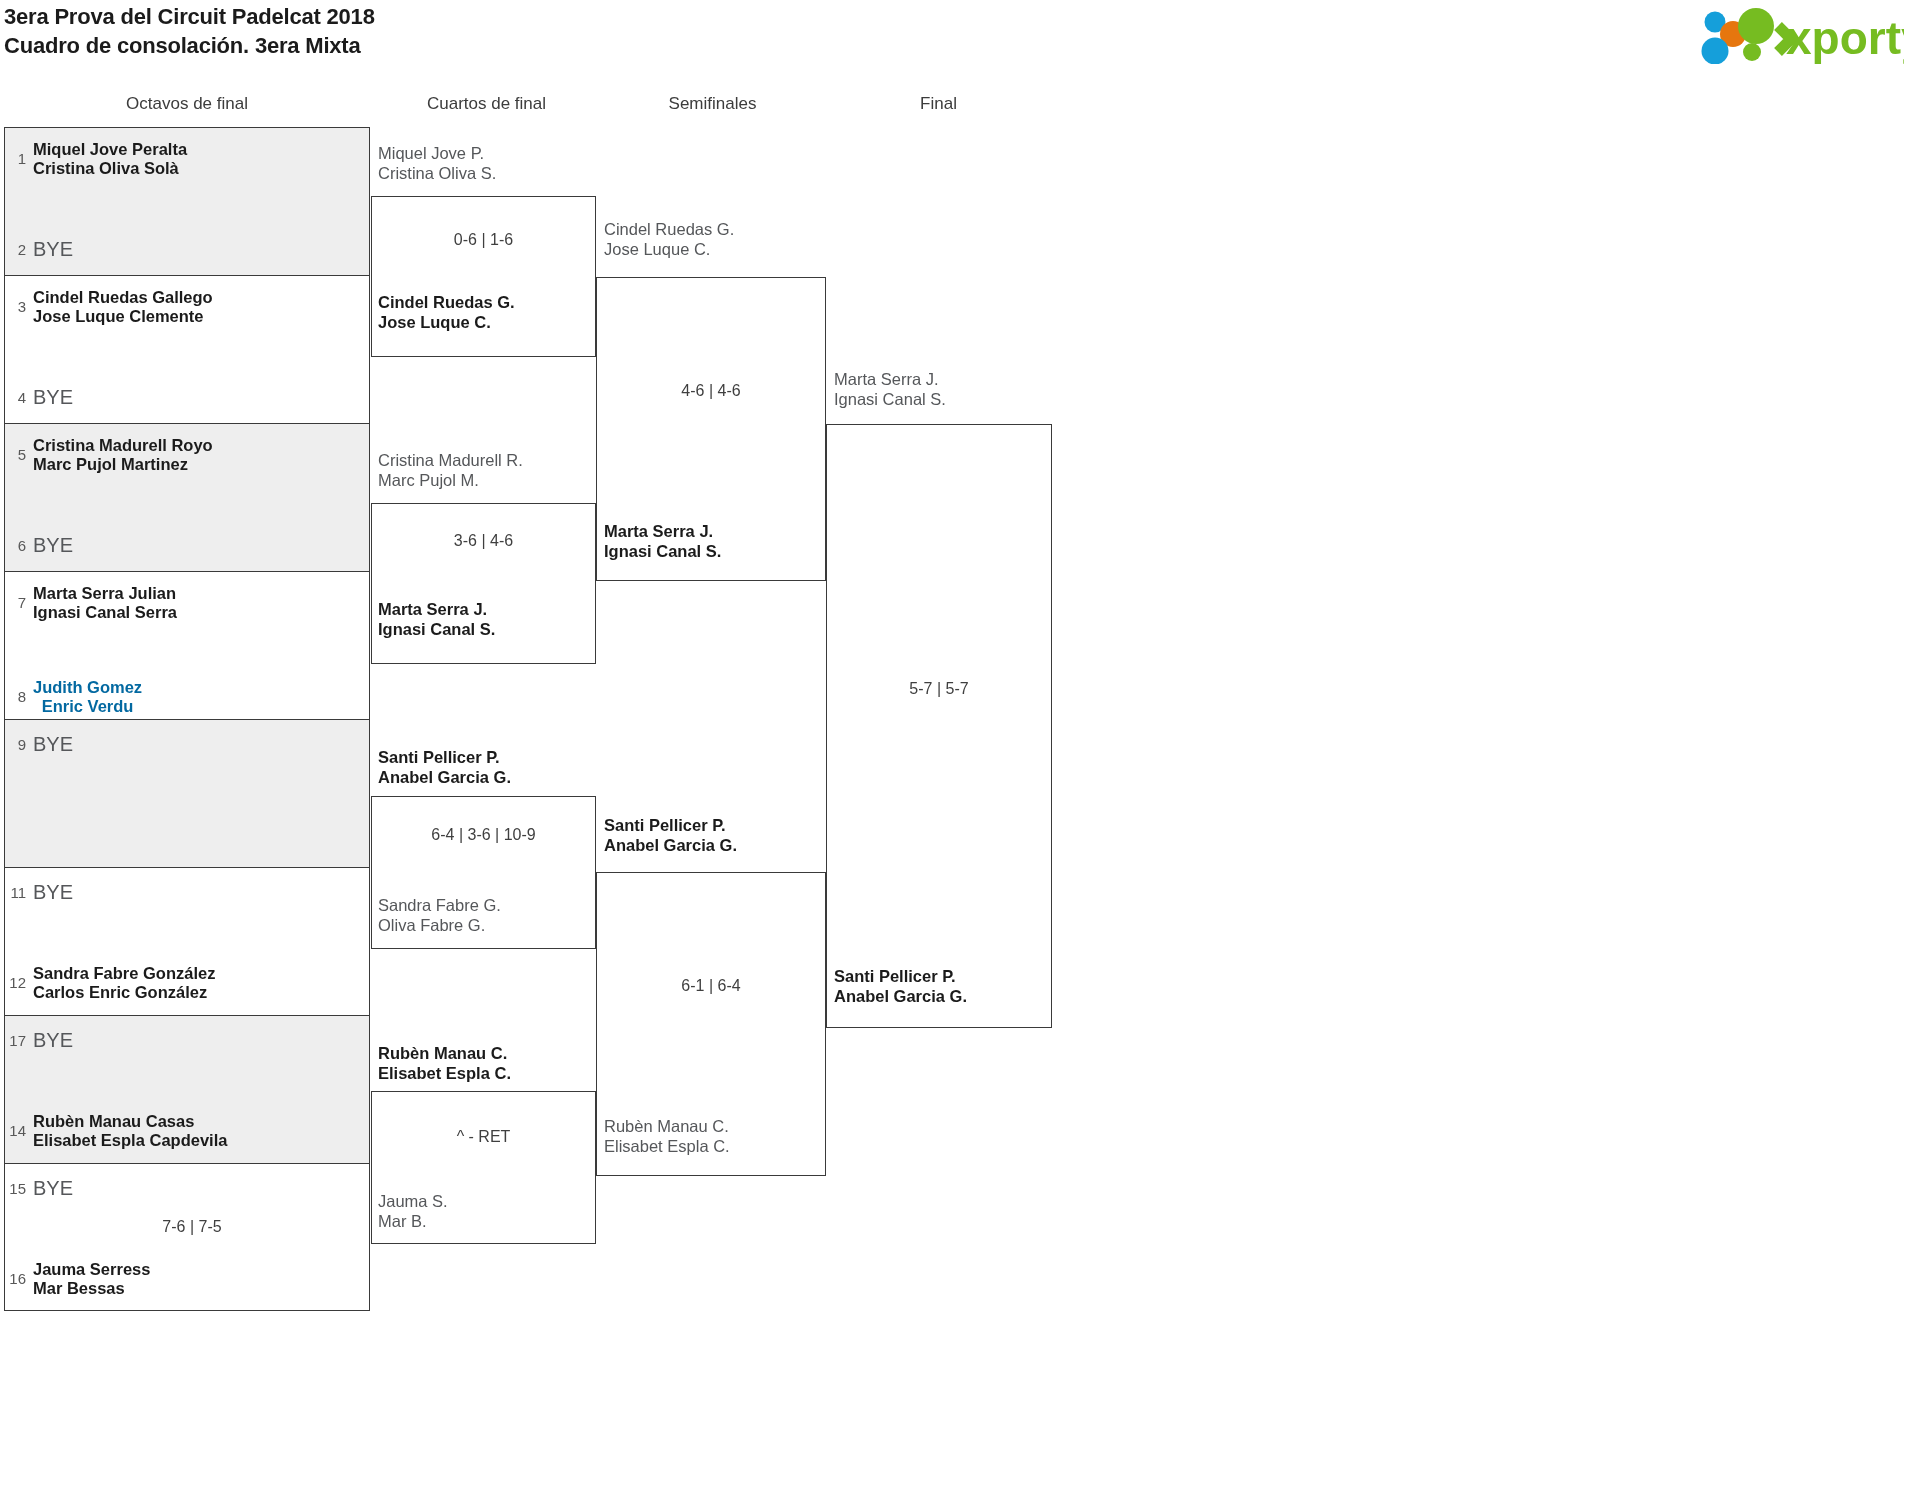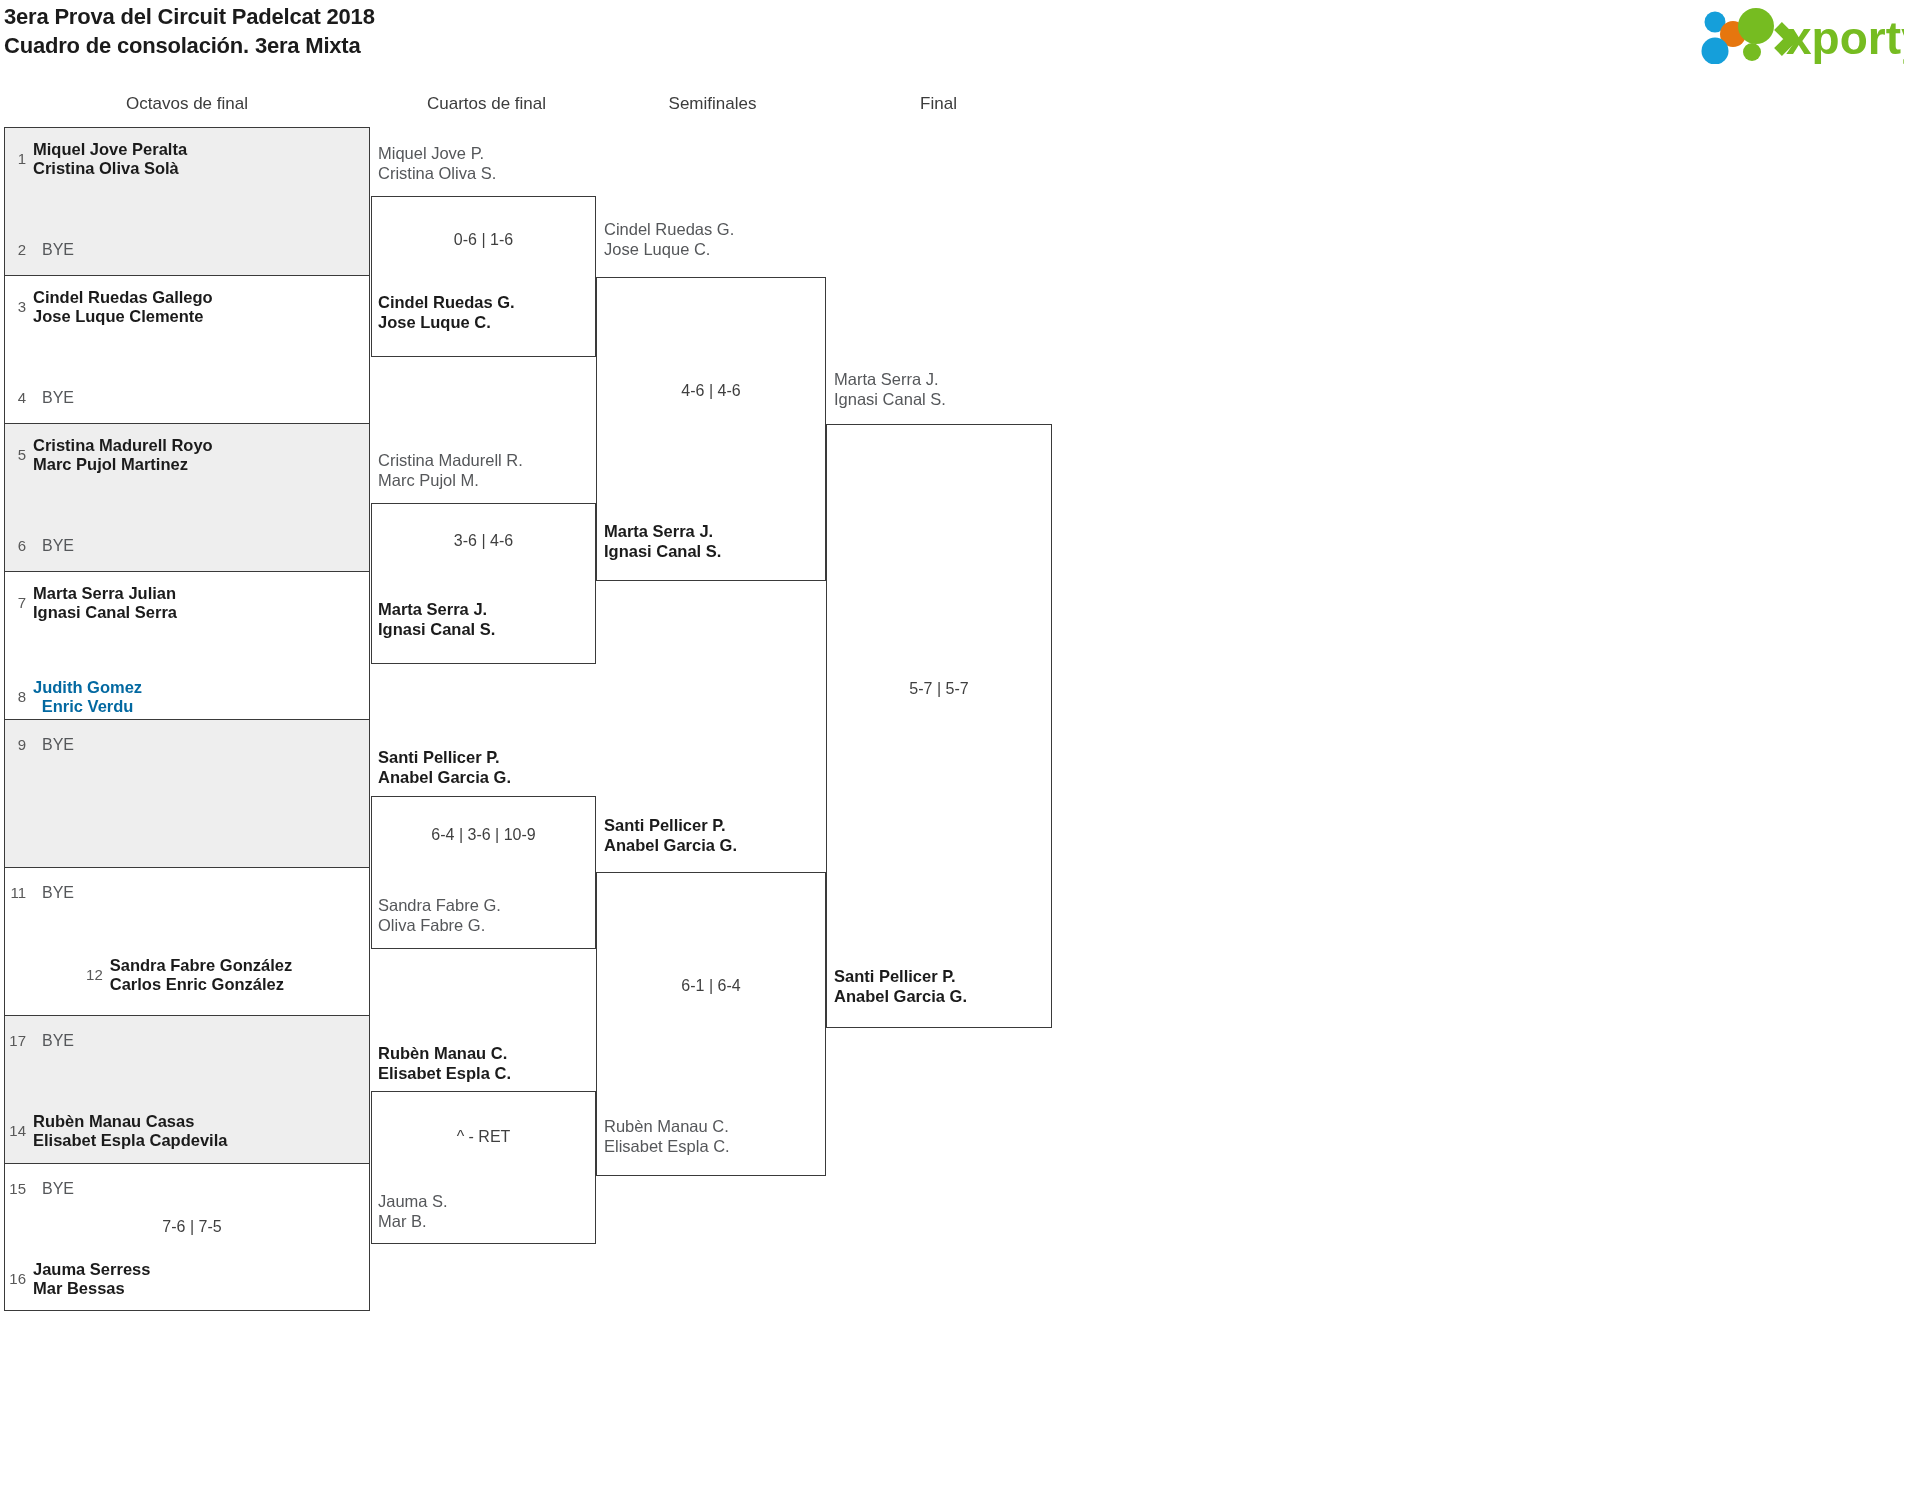--- a/index.html
+++ b/index.html
@@ -116,22 +116,21 @@
     color: #1b1b1b;
   }
   .seed-names.lose {
     font-weight: bold;
     color: #0369a1;
     text-align: center;
   }
   .seed-names.bye {
     font-weight: normal;
     color: #55575a;
-    font-size: 16px;
-    margin-left: 9px;
+    font-size: 20px;
   }
 
   
   .entry {
     position: absolute;
     font-size: 16.5px;
     line-height: 19.5px;
     white-space: nowrap;
   }
   .entry.win {
@@ -255,21 +254,21 @@
       <span class="seed-num">9</span>
       <span class="seed-names bye">BYE</span>
     </div>
   </div>
 
   <div class="r1-block" style="top:867px; height:148px;">
     <div class="seed-row" style="top:15px;">
       <span class="seed-num">11</span>
       <span class="seed-names bye">BYE</span>
     </div>
-    <div class="seed-row" style="top:88px;justify-content:center;">
+    <div class="seed-row" style="top:96px;">
       <span class="seed-num">12</span>
       <span class="seed-names win">
         <span>Sandra Fabre González</span><br>
         <span>Carlos Enric González</span>
       </span>
     </div>
   </div>
 
   <div class="r1-block shaded" style="top:1015px; height:148px;">
     <div class="seed-row" style="top:15px;">

